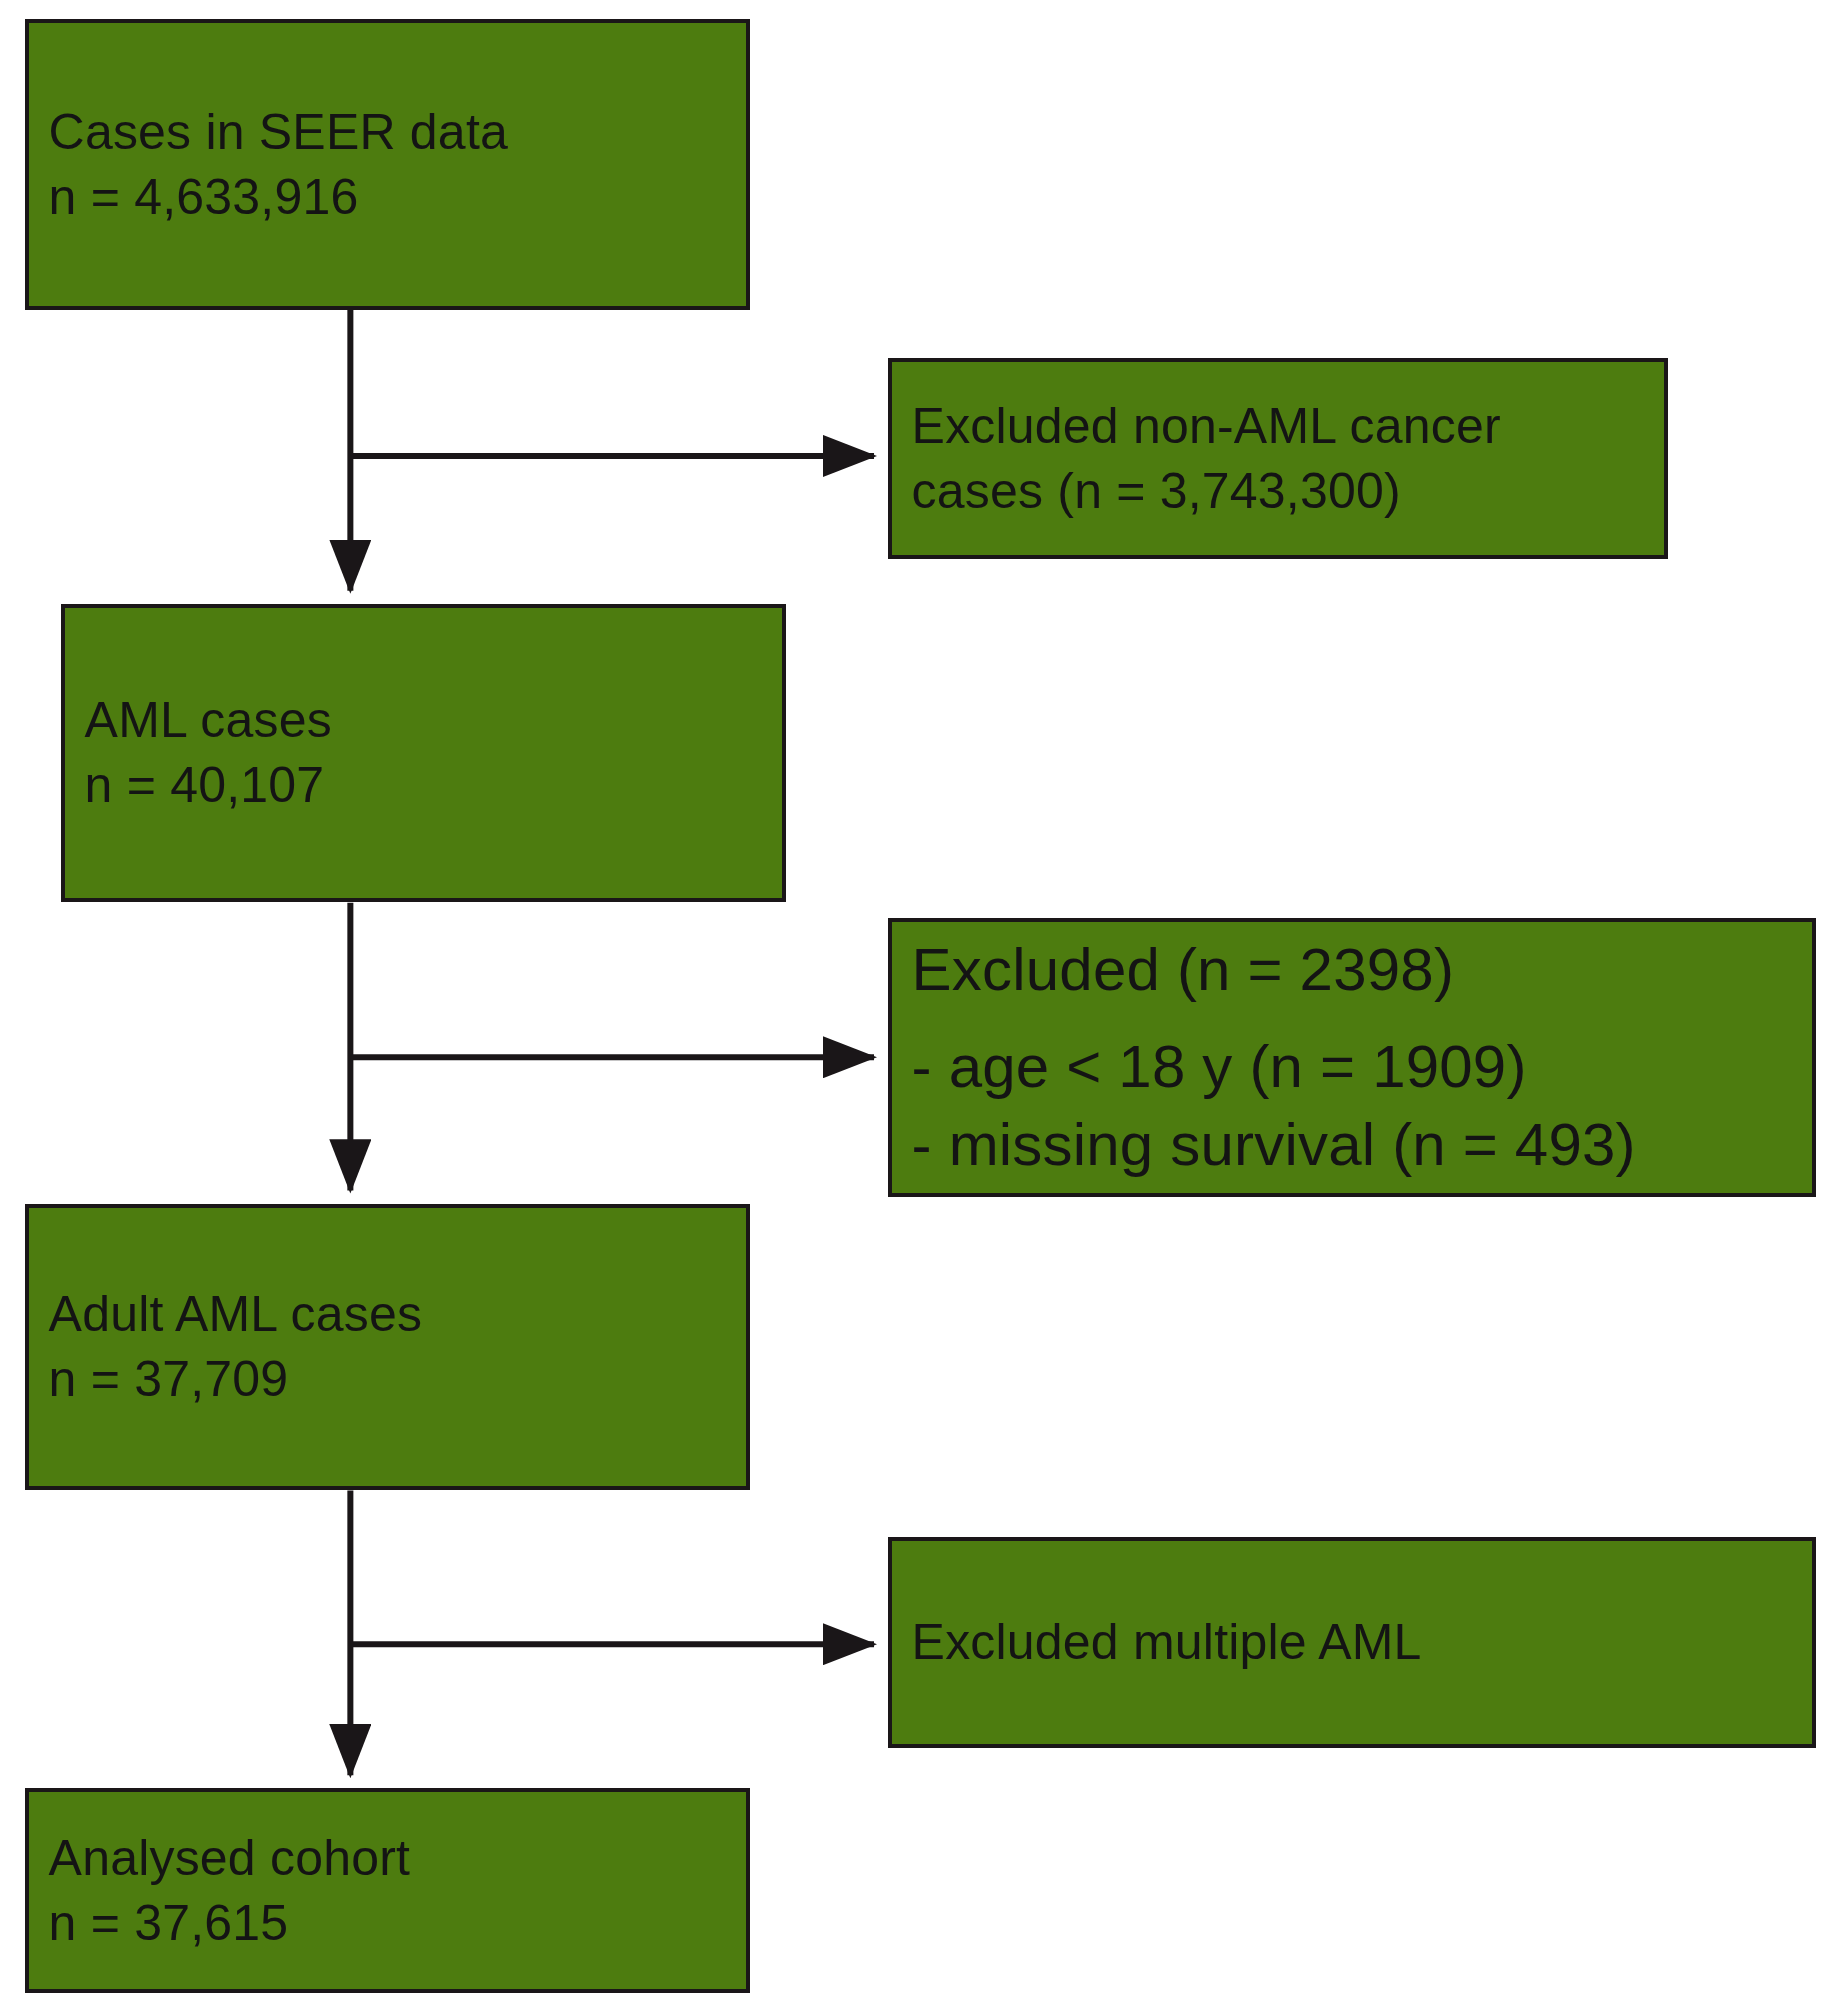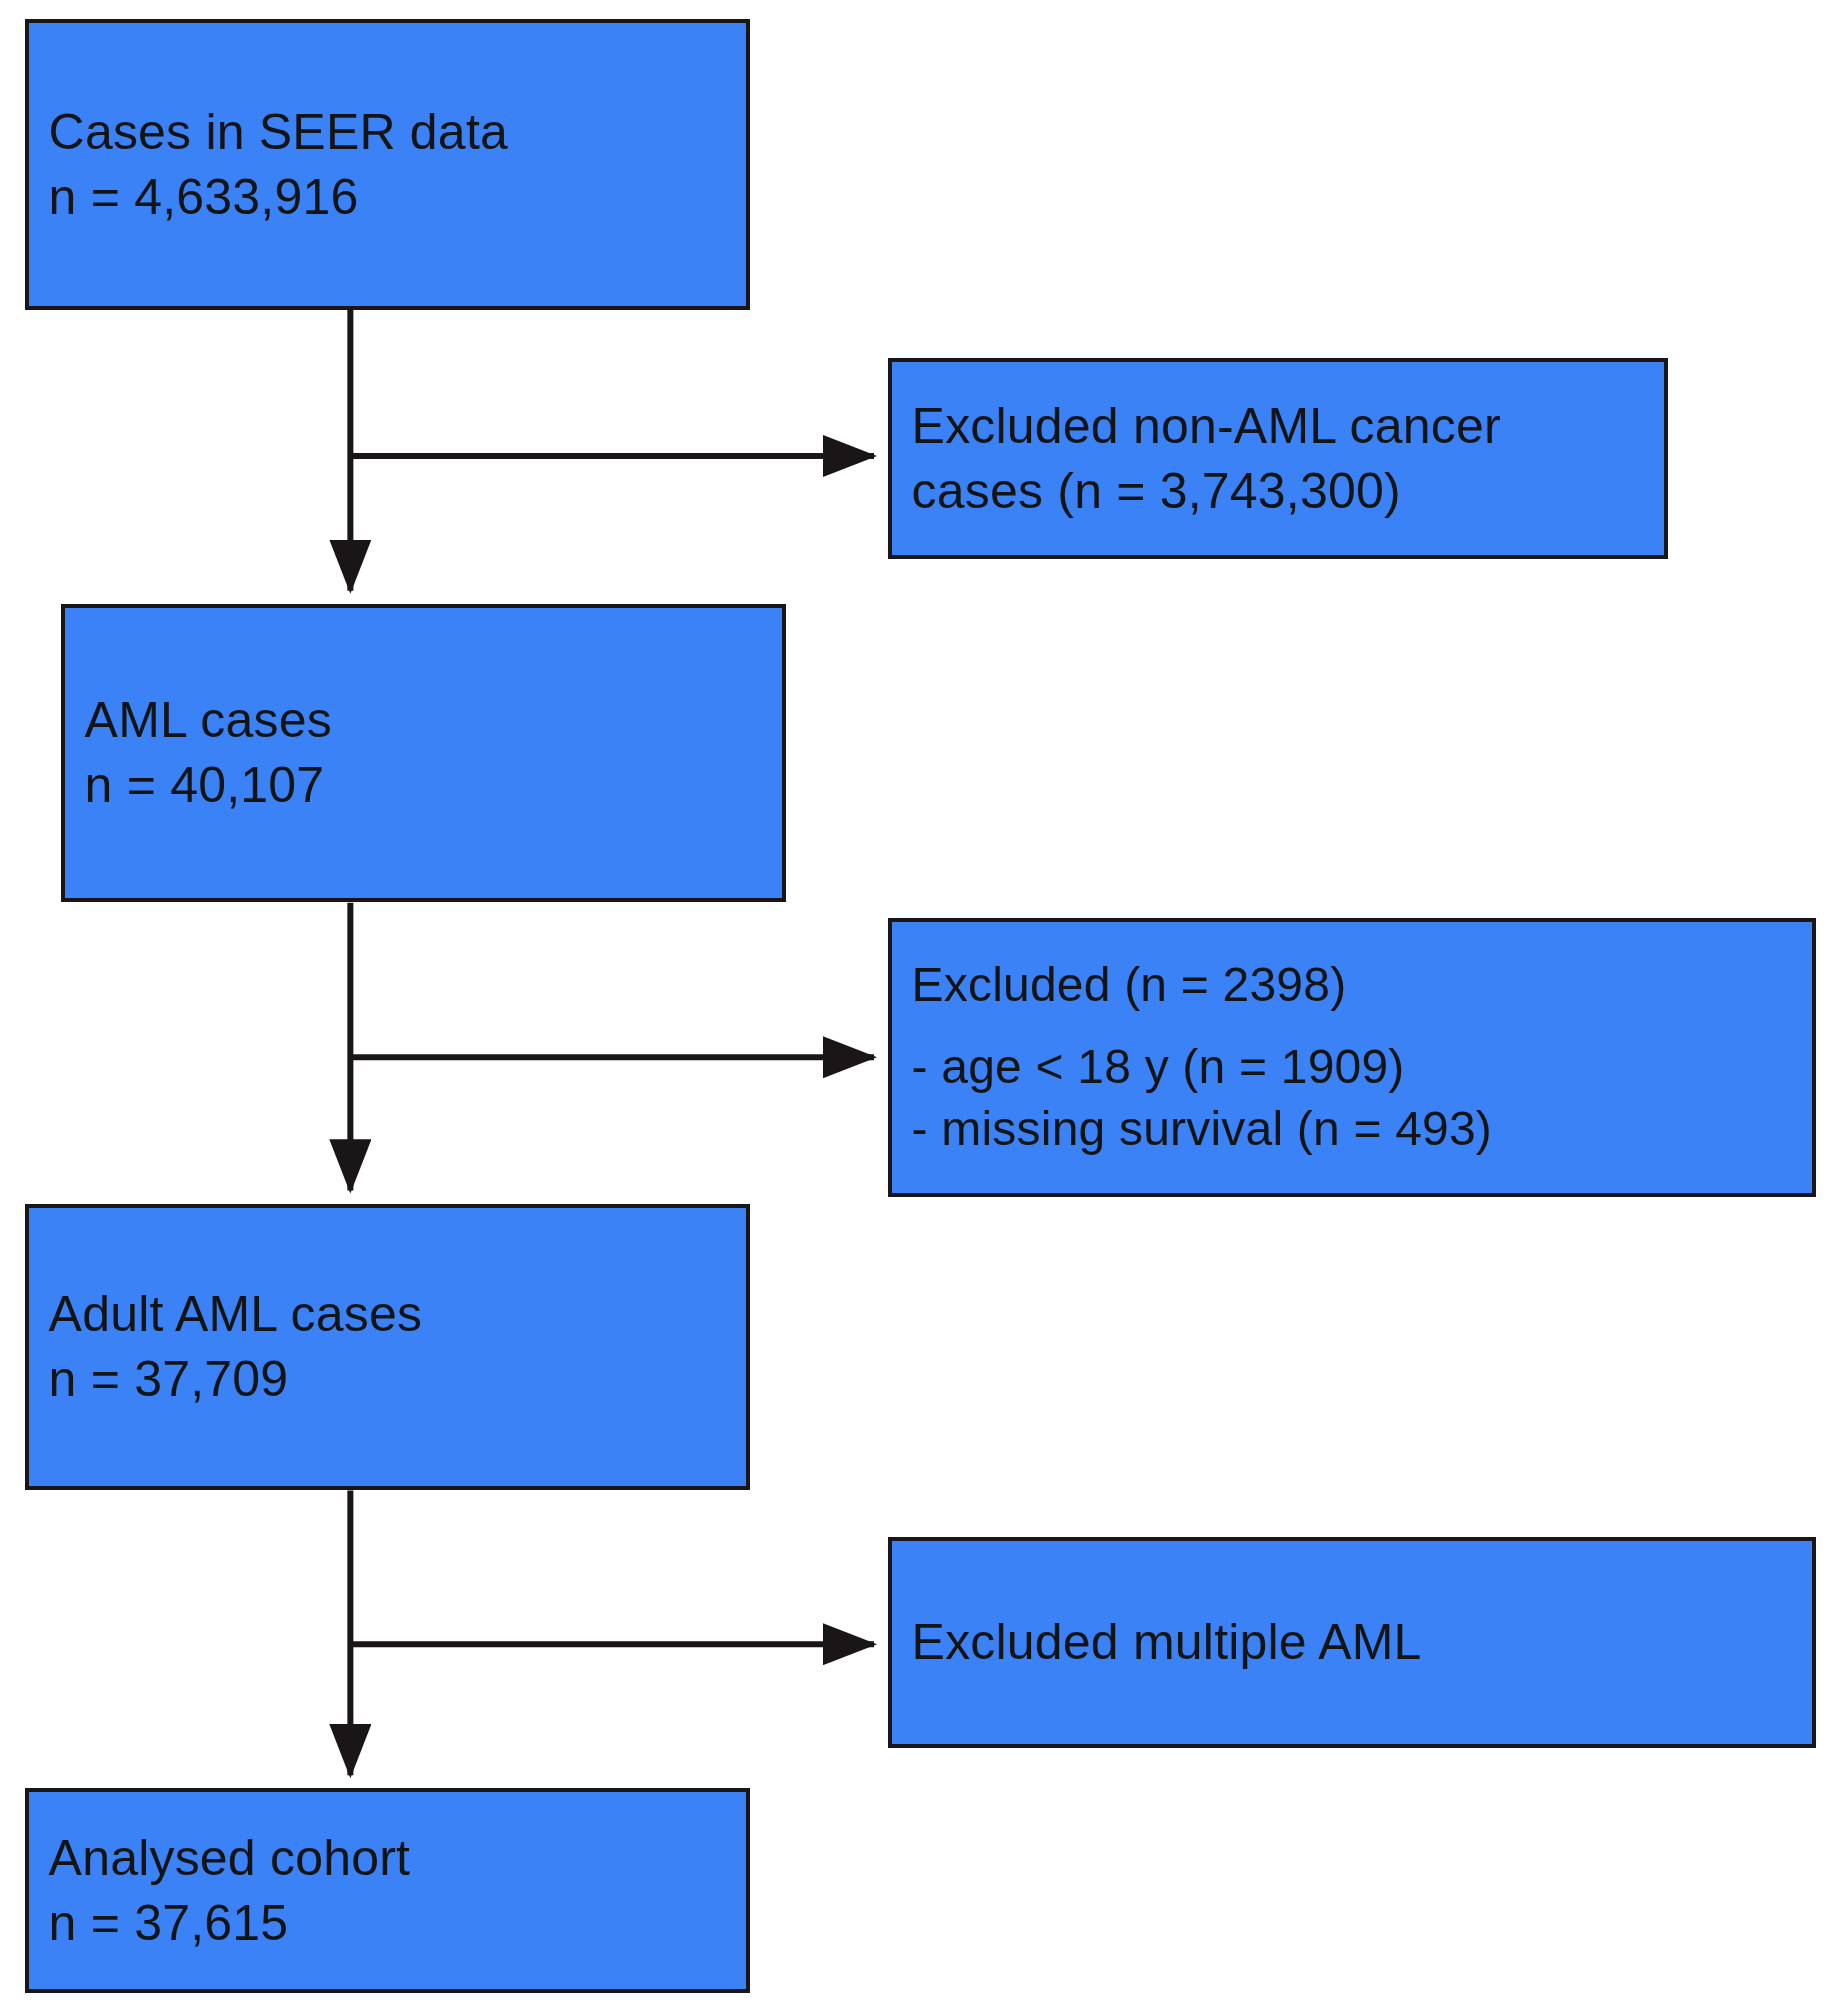--- a/index.html
+++ b/index.html
@@ -13,21 +13,21 @@
     height: 2015px;
     background: #ffffff;
     font-family: "Liberation Sans", sans-serif;
     color: #141414;
     overflow: hidden;
   }
   .node {
     position: absolute;
     box-sizing: border-box;
     border: 4.5px solid #1a1618;
-    background: #3b82f6;
+    background: #4d7c0f;
     display: flex;
     flex-direction: column;
     justify-content: center;
   }
   .node .line {
     font-size: 50px;
     line-height: 1.30;
     letter-spacing: 0.2px;
     white-space: pre;
     padding-left: 19.6px;
@@ -35,21 +35,21 @@
   
   #node-seer   { left: 25px;  top: 19px;   width: 725px;  height: 291px; }
   #node-aml    { left: 25px;  top: 604px;  width: 725px;  height: 298px; margin-left: 36px; }
   #node-adult  { left: 25px;  top: 1204px; width: 725px;  height: 286px; }
   #node-cohort { left: 25px;  top: 1788px; width: 725px;  height: 205px; }
   
   #node-excl-nonaml    { left: 888px; top: 358px;  width: 780px; height: 201px; }
   #node-excl-ageetc    { left: 888px; top: 918px; width: 928px; height: 279px; }
   #node-excl-multiple  { left: 888px; top: 1537px; width: 928px; height: 211px; }
 
-  #node-excl-ageetc .line { font-size: 48px; }
+  #node-excl-ageetc .line { font-size: 60px; }
   #node-excl-ageetc .gap  { height: 19.6px; }
 
   
   #connectors {
     position: absolute;
     left: 0; top: 0;
     width: 1846px;
     height: 2015px;
     pointer-events: none;
   }

